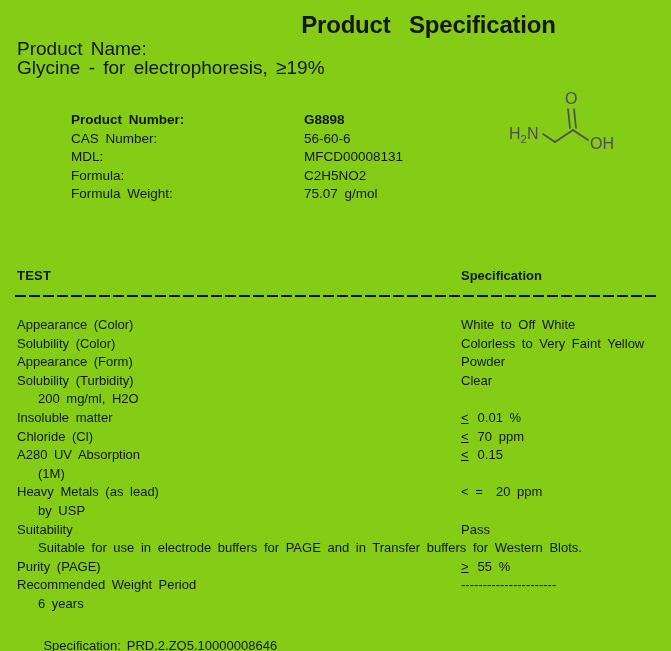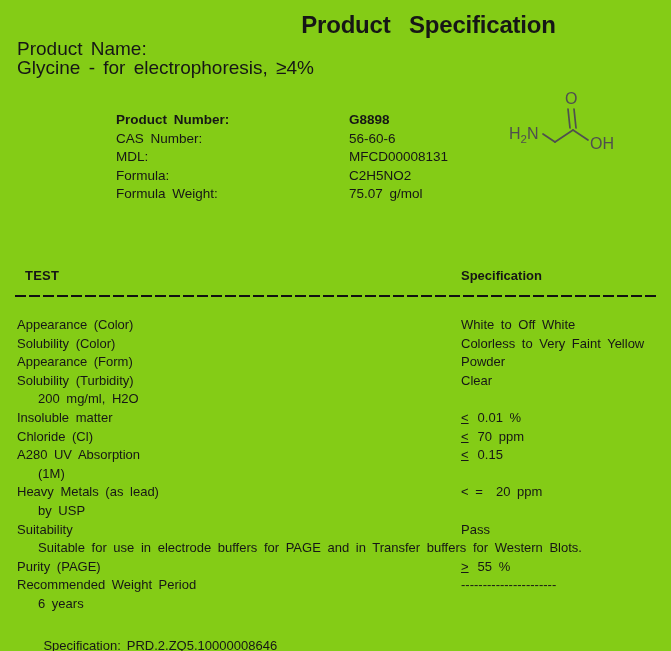--- a/index.html
+++ b/index.html
@@ -32,27 +32,27 @@
     left: 17px; top: 40px;
     font-size: 19px;
     line-height: 18.5px;
   }
   .details {
     position: absolute;
     left: 17px; top: 93px;
     font-size: 13.5px;
   }
   .drow { height: 18.4px; line-height: 18.4px; white-space: pre; }
-  .drow .dlabel { display: inline-block; width: 233px; margin-left: 45px; }
+  .drow .dlabel { display: inline-block; width: 233px; }
   .drow.bold { font-weight: bold; }
   .structure { position: absolute; left: 495px; top: 88px; width: 160px; height: 80px; }
   .structure svg { display: block; }
   .thead-test {
     position: absolute; left: 17px; top: 268px;
-    font-weight: bold; letter-spacing: 0.2px; margin-left: 8px;
+    font-weight: bold; letter-spacing: 0.2px;
   }
   .thead-spec {
     position: absolute; left: 461px; top: 268px;
     font-weight: bold;
   }
   .header-rule {
     position: absolute; left: 15px; top: 295px;
     width: 643px; height: 2px;
     background: repeating-linear-gradient(90deg, #111 0 11px, transparent 11px 14px);
   }
@@ -69,21 +69,21 @@
 </style>
 </head>
 <body>
 
 <div class="page">
 
   <div class="title">Product Specification</div>
 
   <div class="pname">
     <div>Product Name:</div>
-    <div>Glycine - for electrophoresis, ≥4%</div>
+    <div>Glycine - for electrophoresis, ≥19%</div>
   </div>
 
   <div class="details">
 
       <div class="drow bold">
         <span class="dlabel">Product Number:</span><span class="dvalue">G8898</span>
       </div>
 
       <div class="drow">
         <span class="dlabel">CAS Number:</span><span class="dvalue">56-60-6</span>

